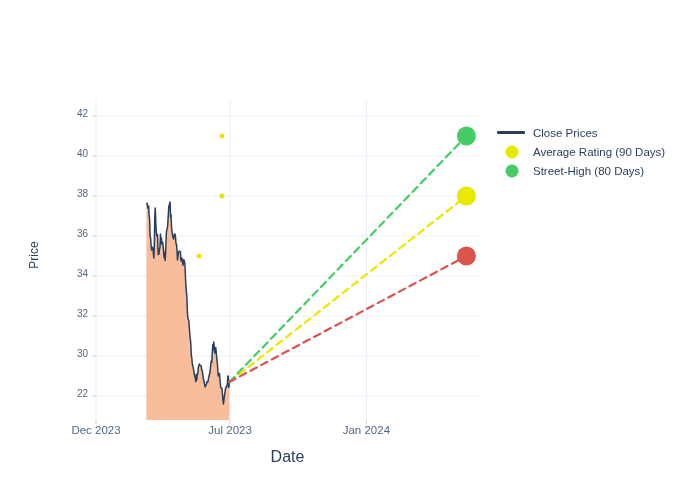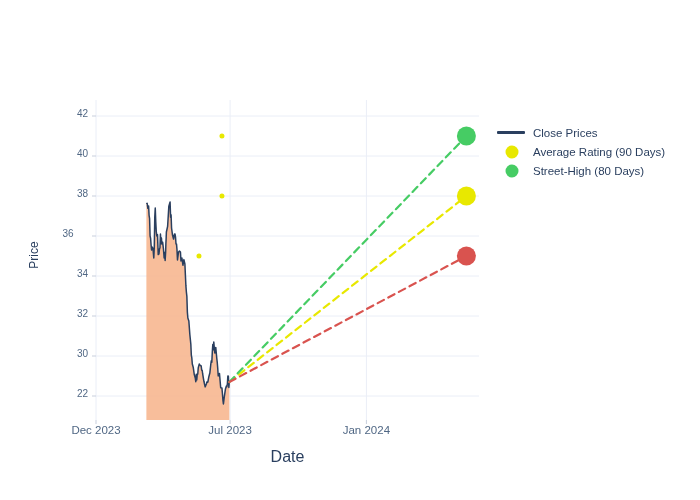--- a/index.html
+++ b/index.html
@@ -125,21 +125,21 @@
 
 
   <div class="axis-label-y">Price</div>
   <div class="axis-label-x">Date</div>
 
   <div class="ytick-wrap" id="ytick-wrap">
       <div class="ytick" style="top: 388px;">22</div>
       <div class="ytick" style="top: 348px;">30</div>
       <div class="ytick" style="top: 308px;">32</div>
       <div class="ytick" style="top: 268px;">34</div>
-      <div class="ytick" style="top: 228px; text-align: center;">36</div>
+      <div class="ytick" style="top: 228px;">36</div>
       <div class="ytick" style="top: 188px;">38</div>
       <div class="ytick" style="top: 148px;">40</div>
       <div class="ytick" style="top: 108px;">42</div>
     </div>
   <div id="xtick-wrap">
       <div class="xtick" style="left: 96px;">Dec 2023</div>
       <div class="xtick" style="left: 230.087px;">Jul 2023</div>
       <div class="xtick" style="left: 366.397px;">Jan 2024</div>
     </div>
 

